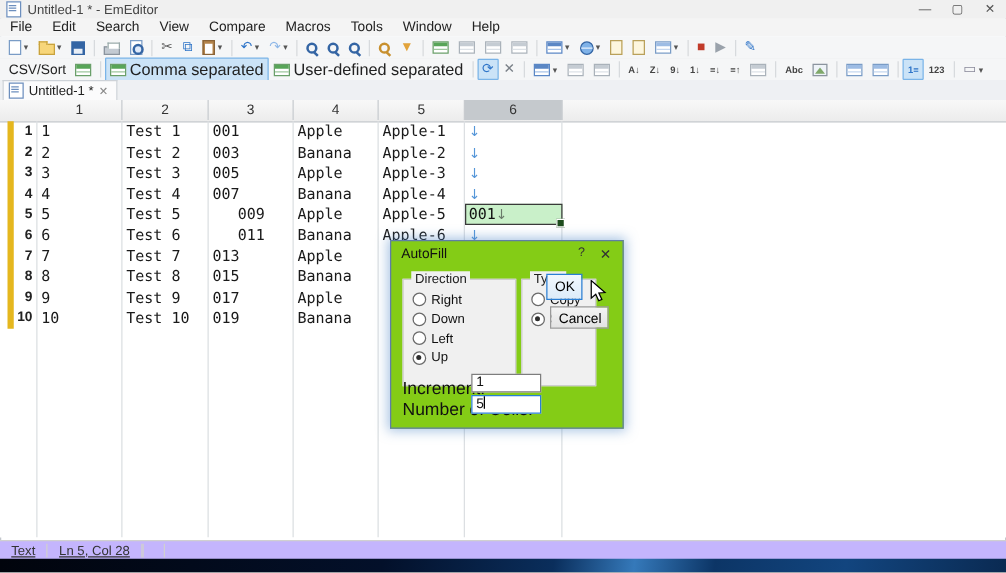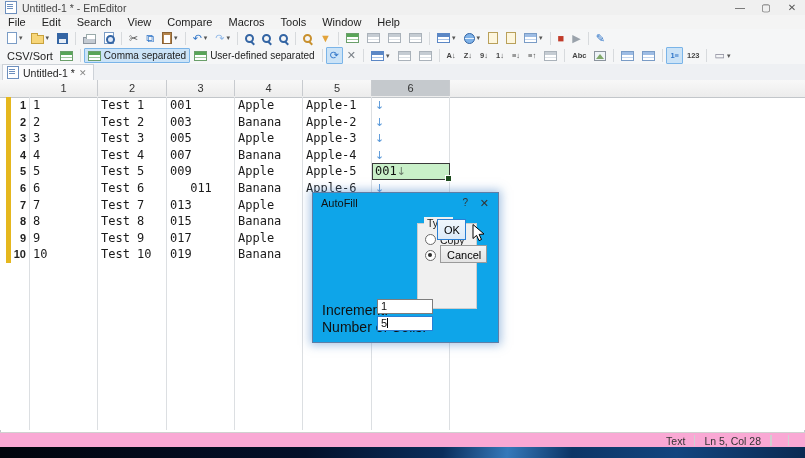--- a/index.html
+++ b/index.html
@@ -16,21 +16,21 @@
   .menubar{position:absolute;left:0;top:15px;width:100%;height:14px;background:#f4f4f4;
            display:flex;align-items:center;font-size:11px;color:#222;}
   .mi{padding:0 8px;line-height:14px;}
   
   .tb{position:absolute;left:0;width:100%;background:#f5f6f7;display:flex;align-items:center;
       border-bottom:1px solid #e3e5e8;}
   .tb1{top:29px;height:18px;padding-left:3px;}
   .tb2{top:47px;height:17px;padding-left:3px;font-size:11px;}
   .tbtn{display:inline-flex;align-items:center;gap:1px;padding:1px 3px;border:1px solid transparent;border-radius:1px;}
   .tbtn.act{background:#cbe3f7;border-color:#7ab4e8;}
-  .ttext{font-size:10px;color:#222;margin-left:2px;}
+  .ttext{font-size:13px;color:#222;margin-left:2px;}
   .tlabel{font-size:11px;color:#222;margin:0 3px 0 4px;}
   .tsep{width:1px;height:13px;background:#d7dadd;margin:0 3px;}
   .gly{font-size:11px;line-height:13px;}
   .gly.sm{font-size:7.5px;font-weight:bold;letter-spacing:0;}
   .dd{font-size:7px;color:#555;margin-left:1px;}
   
   .ci{display:inline-block;position:relative;box-sizing:border-box;}
   .ci-page{width:10px;height:12px;background:#fff;border:1px solid #7a9cc6;}
   .ci-pagey{width:10px;height:12px;background:#fdf6de;border:1px solid #b9a05a;}
   .ci-folder{width:13px;height:9px;background:#f7d67a;border:1px solid #c8a23e;margin-top:2px;}
@@ -71,43 +71,43 @@
   .grow{position:absolute;left:0;width:100%;height:17px;}
   .rnum{position:absolute;left:0;top:0;width:26px;text-align:right;font-size:11px;font-weight:bold;color:#222;line-height:16px;}
   .gcell{position:absolute;top:0;font-family:"DejaVu Sans Mono","Liberation Mono",monospace;font-size:12px;color:#1a1a1a;line-height:16px;white-space:pre;overflow:hidden;}
   .eol{color:#5596d8;font-family:"DejaVu Sans",sans-serif;font-size:11px;}
   .ybar{position:absolute;left:6px;width:5px;background:#e5b71e;}
   .selcell{position:absolute;box-sizing:border-box;background:#c9f0c9;border:1px solid #3a3a3a;
            font-family:"DejaVu Sans Mono","Liberation Mono",monospace;font-size:12px;color:#111;line-height:14px;padding-left:2px;}
   .selcell .seol{color:#6a7a6a;font-family:"DejaVu Sans",sans-serif;font-size:11px;}
   .selhandle{position:absolute;right:-3px;bottom:-3px;width:5px;height:5px;background:#1e4d1e;border:1px solid #fff;}
   
-  .dialog{position:absolute;left:312px;top:192px;width:185px;height:149px;background:#0ea5e9;
+  .dialog{position:absolute;left:312px;top:192px;width:185px;height:149px;background:#84cc16;
           border:1px solid #5f7ea6;box-shadow:0 0 9px 2px rgba(80,135,200,.5);font-size:10.5px;color:#111;z-index:10;}
   .dlg-title{position:absolute;left:0;top:0;width:100%;height:20px;}
   .dlg-title .cap{position:absolute;left:8px;top:4px;font-size:11px;}
   .dlg-help{position:absolute;right:30px;top:4px;font-size:10px;color:#333;}
   .dlg-close{position:absolute;right:9px;top:4px;font-size:11px;color:#333;}
   .grp{position:absolute;border:1px solid #cdcdcd;background:#f0f0f0;}
   .grp-label{position:absolute;top:-7px;left:6px;background:#f0f0f0;padding:0 3px;font-size:10.5px;color:#222;}
   .opts{position:absolute;left:7px;top:8px;right:2px;display:flex;flex-direction:column;}
   .radio{display:flex;align-items:center;gap:4px;height:15.5px;}
   .rb{width:9px;height:9px;border:1px solid #6a6a6a;border-radius:50%;background:#fff;position:relative;flex:none;}
   .rb.on::after{content:"";position:absolute;left:2px;top:2px;width:4px;height:4px;border-radius:50%;background:#2d2d2d;}
   .btn{position:absolute;box-sizing:border-box;font-size:11px;text-align:center;font-family:"Liberation Sans",sans-serif;}
   .btn-ok{left:124px;top:26px;width:29px;height:21px;line-height:19px;background:linear-gradient(#f1f7fd,#dcebf9);border:1px solid #2a7fd4;}
   .btn-cancel{left:127px;top:52px;width:47px;height:18px;line-height:16px;background:linear-gradient(#f4f4f4,#e3e3e3);border:1px solid #9a9a9a;}
   .fldlabel{position:absolute;left:9px;font-size:14px;}
   .fld{position:absolute;left:64px;width:56px;height:15px;box-sizing:border-box;background:#fff;border:1px solid #7d7d7d;
        font-size:11px;line-height:13px;padding-left:3px;color:#111;}
   .fld.focus{border-color:#2a7fd4;}
   .caret{display:inline-block;width:1px;height:10px;background:#000;vertical-align:-1px;}
   
-  .statusbar{position:absolute;left:0;top:432px;width:100%;height:15px;background:#f9a8d4;border-top:1px solid #d0d0d0;
-             display:flex;justify-content:flex-end;align-items:center;font-size:10.5px;color:#333;}
+  .statusbar{position:absolute;left:0;top:432px;width:100%;height:15px;background:#c4b5fd;border-top:1px solid #d0d0d0;
+             display:flex;justify-content:flex-start;align-items:center;font-size:10.5px;color:#333;text-decoration:underline;}
   .ssep{width:1px;height:11px;background:#d0d0d0;}
   .sitem{padding:0 9px;line-height:14px;}
   .sempty{width:16px;height:14px;}
   
   .strip{position:absolute;left:0;top:447px;width:100%;height:11px;
          background:linear-gradient(97deg,#01040c 0%,#03102a 38%,#0a2e5c 55%,#3579ba 63%,#0c3566 71%,#12457f 84%,#0a2a52 100%);}
   
   .cursor{position:absolute;left:472px;top:224px;z-index:20;}
 </style>
 </head>
@@ -375,21 +375,21 @@
         <span class="gcell" style="left:101px;width:63px;">Test 4</span>
         <span class="gcell" style="left:170px;width:62px;">007</span>
         <span class="gcell" style="left:238px;width:62px;">Banana</span>
         <span class="gcell" style="left:306px;width:63px;">Apple-4</span>
         <span class="gcell" style="left:375px;width:72px;"><span class="eol">↓</span></span>
       </div>
       <div class="grow" style="top:83.4px;height:16.6px;">
         <span class="rnum">5</span>
         <span class="gcell" style="left:33px;width:62px;">5</span>
         <span class="gcell" style="left:101px;width:63px;">Test 5</span>
-        <span class="gcell" style="left:170px;width:62px;">009</span>
+        <span class="gcell" style="left:170px;width:62px;text-align:center;">009</span>
         <span class="gcell" style="left:238px;width:62px;">Apple</span>
         <span class="gcell" style="left:306px;width:63px;">Apple-5</span>
       </div>
       <div class="grow" style="top:100px;height:16.6px;">
         <span class="rnum">6</span>
         <span class="gcell" style="left:33px;width:62px;">6</span>
         <span class="gcell" style="left:101px;width:63px;">Test 6</span>
         <span class="gcell" style="left:170px;width:62px;text-align:center;">011</span>
         <span class="gcell" style="left:238px;width:62px;">Banana</span>
         <span class="gcell" style="left:306px;width:63px;">Apple-6</span>
@@ -432,20 +432,41 @@
         <span class="gcell" style="left:375px;width:72px;"><span class="eol">↓</span></span>
       </div>
       <div class="selcell" style="left:372px;top:83.4px;width:78px;height:16.6px;"><span>001</span><span class="seol">↓</span><div class="selhandle"></div></div>
     </div>
 
   <div class="dialog">
     <div class="dlg-title">
       <span class="cap">AutoFill</span>
       <span class="dlg-help">?</span>
       <span class="dlg-close">✕</span>
+    </div>
+    <div class="grp" style="left:9px;top:30px;width:89px;height:84px;">
+      <span class="grp-label">Direction</span>
+      <div class="opts" id="dir-opts">
+          <label class="radio">
+            <span class="rb"></span>
+            <span>Right</span>
+          </label>
+          <label class="radio">
+            <span class="rb"></span>
+            <span>Down</span>
+          </label>
+          <label class="radio">
+            <span class="rb"></span>
+            <span>Left</span>
+          </label>
+          <label class="radio">
+            <span class="rb on"></span>
+            <span>Up</span>
+          </label>
+        </div>
     </div>
     <div class="grp" style="left:104px;top:30px;width:58px;height:84px;">
       <span class="grp-label">Type</span>
       <div class="opts" id="type-opts">
           <label class="radio">
             <span class="rb"></span>
             <span>Copy</span>
           </label>
           <label class="radio">
             <span class="rb on"></span>

